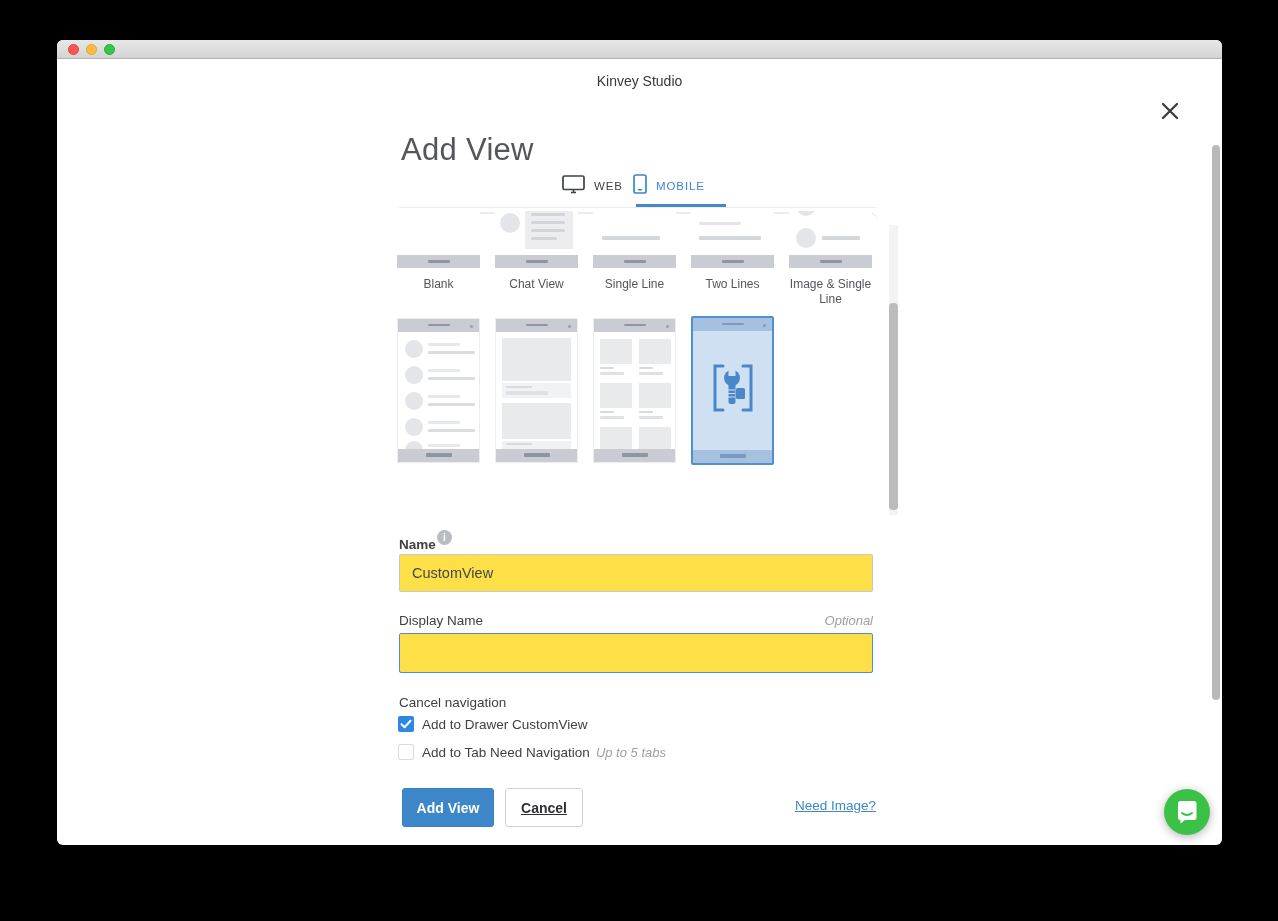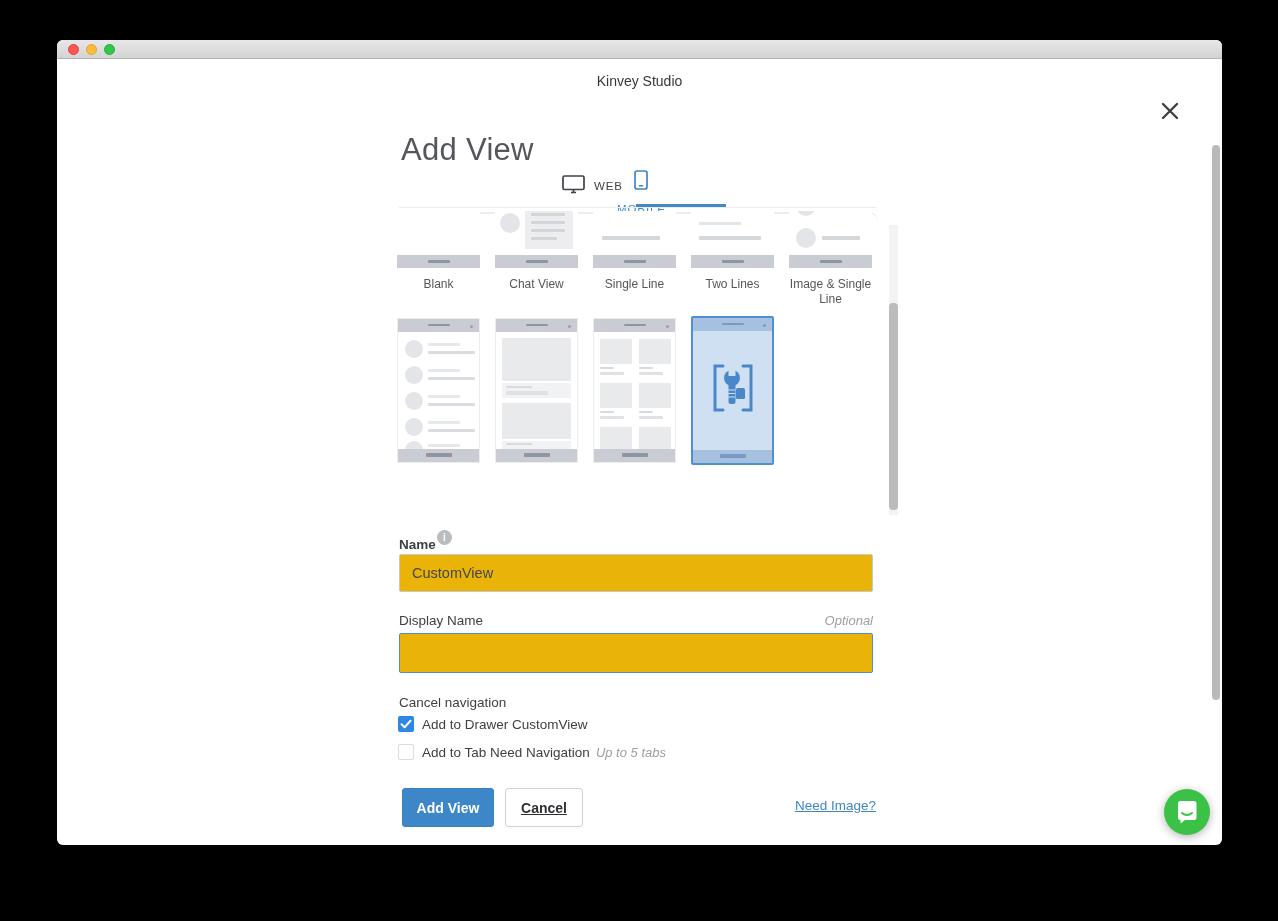--- a/index.html
+++ b/index.html
@@ -23,21 +23,21 @@
 
   
   .modal-title { position:absolute; left:344px; top:92px; font-size:31px; font-weight:400;
     color:#54565b; letter-spacing:.3px; }
   .close-btn { position:absolute; left:1096px; top:54px; width:34px; height:34px; cursor:pointer; }
   .close-btn svg { position:absolute; left:8px; top:8px; }
 
   
   .tab { position:absolute; top:130px; height:32px; display:flex; align-items:center; gap:9px; cursor:pointer; }
   .tab-web { left:505px; }
-  .tab-mobile { left:560px;flex-direction:column; }
+  .tab-mobile { left:576px; }
   .tab-label { font-size:11.5px; letter-spacing:.9px; color:#3f4246; }
   .tab-mobile .tab-label { color:#3d87c9; }
   .tab-underline { position:absolute; left:579px; top:164px; width:90px; height:3px; background:#4488ca; }
   .tabstrip-line { position:absolute; left:342px; top:167px; width:477px; height:1px; background:#ececec; }
 
   
   .tpl-viewport { position:absolute; left:340px; top:171px; width:503px; height:304px; overflow:hidden; }
   .viewport-top-border { position:absolute; left:0; top:1px; width:481px; height:14px;
     border-top:2px solid #ededee; border-radius:9px 9px 0 0; }
   .tpl-cell { position:absolute; width:83px; }
@@ -61,21 +61,21 @@
 
   .inner-scroll-track { position:absolute; left:492px; top:14px; width:9px; height:290px; background:#f3f3f3; }
   .inner-scroll-thumb { position:absolute; left:0; top:78px; width:9px; height:207px; background:#bcbcbc; border-radius:4px; }
 
   
   .form-label { position:absolute; left:342px; font-size:13.5px; color:#3e4043; }
   .info-icon { position:absolute; left:380px; top:490px; width:15px; height:15px; border-radius:50%;
     background:#b9bdc1; color:#fff; font-size:10px; font-weight:bold; text-align:center;
     line-height:15px; font-style:normal; cursor:pointer; }
   .text-input { position:absolute; left:342px; width:474px; height:38px; border:1px solid #c5c7c9;
-    border-radius:2px; font-family:inherit; font-size:14.5px; color:#45474b; padding:0 12px; outline:none; background:#eab308; }
+    border-radius:2px; font-family:inherit; font-size:14.5px; color:#45474b; padding:0 12px; outline:none; background:#fde047; }
   .text-input.focused { border:1px solid #4a90d9; height:40px; }
   .optional-hint { position:absolute; left:342px; width:474px; top:573px; text-align:right;
     font-size:13px; font-style:italic; color:#9ca0a4; }
 
   .checkbox { position:absolute; left:341px; width:16px; height:16px; border-radius:2px; cursor:pointer; }
   .checkbox.checked { background:#2e87e0; }
   .checkbox.unchecked { background:#fff; border:1px solid #d9dbdd; }
   .cb-label { position:absolute; left:365px; font-size:13.5px; color:#3e4043; cursor:pointer; }
   .cb-hint { font-size:13px; font-style:italic; color:#9ca0a4; margin-left:6px; }
 

